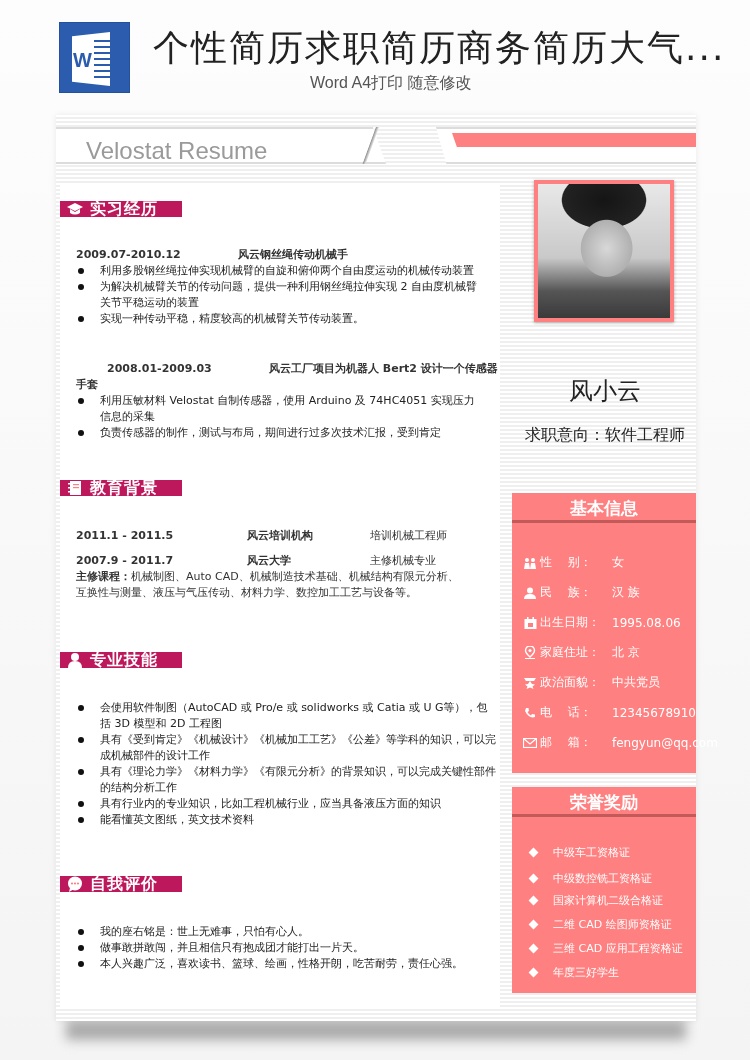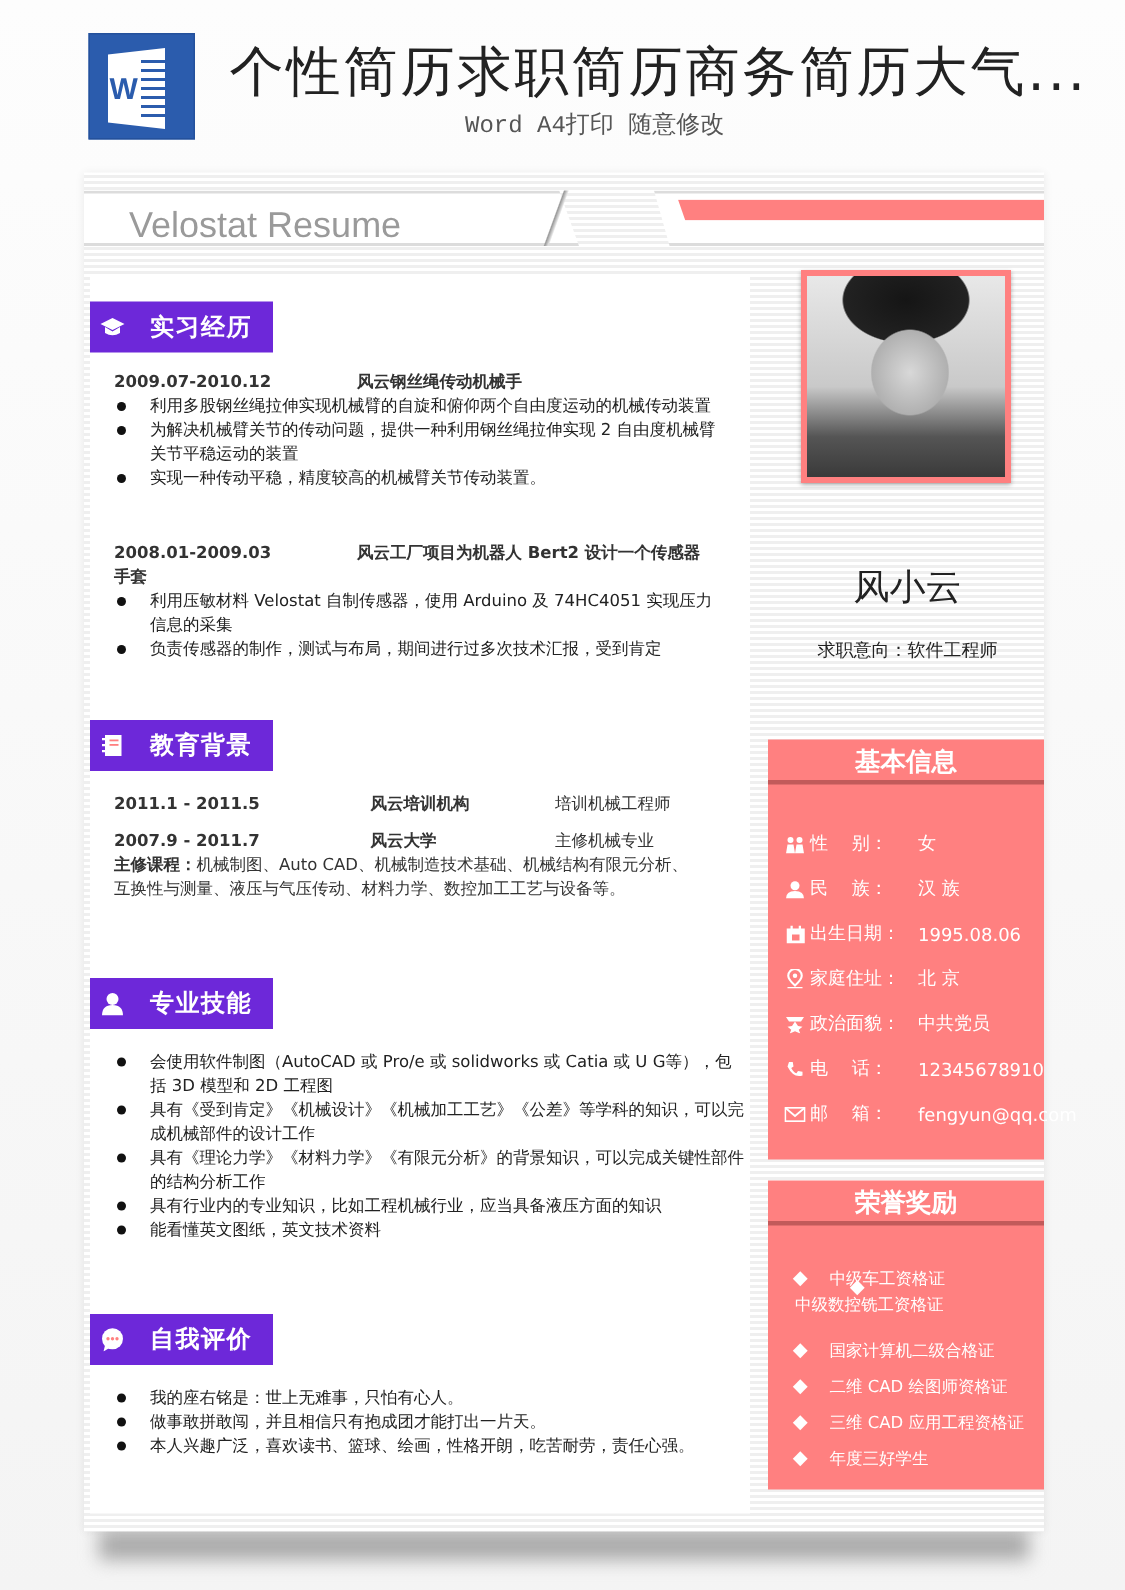--- a/index.html
+++ b/index.html
@@ -27,21 +27,21 @@
   .word-icon .w {
     position: absolute; left: 13px; top: 26px; font-weight: bold; color: #2b5cad;
     font-size: 20px; font-family: "Liberation Sans", sans-serif;
   }
   .banner-title {
     position: absolute; left: 153px; top: 24px; font-size: 36px; color: #222;
     letter-spacing: 2px; font-family: "DejaVu Sans", sans-serif; white-space: nowrap;
   }
   .banner-sub {
     position: absolute; left: 310px; top: 73px; font-size: 16px; color: #555;
-    font-family: Liberation Mono, monospace; white-space: nowrap;
+    font-family: Liberation Sans, sans-serif; white-space: nowrap;
   }
 
   
   .page-shadow {
     position: absolute; left: 66px; top: 1020px; width: 620px; height: 20px;
     background: #aaa; filter: blur(6px);
   }
   .sheet {
     position: absolute; left: 56px; top: 115px; width: 640px; height: 906px;
     background: repeating-linear-gradient(#ffffff 0 2px, #efefef 2px 4px);
@@ -69,22 +69,22 @@
     position: absolute; left: 396px; top: 18px; width: 244px; height: 14px;
     background: #ff8080; clip-path: polygon(0 0, 100% 0, 100% 100%, 2% 100%);
   }
 
   
   .left-panel {
     position: absolute; left: 4px; top: 68px; width: 440px; height: 826px;
     background: #fff;
   }
   .sec-head {
-    position: absolute; left: 0; height: 34px; width: 122px;
-    background: #6d28d9; color: #fff; display: flex; align-items: center; gap: 10px;
+    position: absolute; left: 0; height: 16px; width: 122px;
+    background: #be185d; color: #fff; display: flex; align-items: center;
   }
   .sec-head .ico { width: 30px; display: flex; justify-content: center; align-items: center; }
   .sec-head .ttl { font-size: 16px; font-weight: bold; letter-spacing: 1px; }
   .bold { font-weight: bold; }
   .row { position: absolute; left: 16px; font-size: 11px; line-height: 16px; white-space: nowrap; }
   .bullets { position: absolute; left: 16px; width: 405px; list-style: none; }
   .bullets li { position: relative; padding-left: 24px; font-size: 11px; line-height: 16px; color: #222; }
   .bullets li::before {
     content: ""; position: absolute; left: 2px; top: 5px; width: 6px; height: 6px;
     border-radius: 50%; background: #111;
@@ -100,21 +100,21 @@
     background: radial-gradient(ellipse 35% 38% at 52% 48%, #d8d8d8 0%, #b0b0b0 55%, transparent 57%),
                 radial-gradient(ellipse 45% 30% at 50% 12%, #151515 0%, #222 70%, transparent 72%),
                 linear-gradient(180deg, #e8e8e8 0%, #c9c9c9 55%, #555 80%, #3a3a3a 100%);
   }
   .name {
     position: absolute; left: 458px; top: 260px; width: 182px; text-align: center;
     font-size: 24px; color: #222;
   }
   .intent {
     position: absolute; left: 458px; top: 310px; width: 182px; text-align: center;
-    font-size: 12px; color: #222;
+    font-size: 16px; color: #222;
   }
   .pink-block {
     position: absolute; left: 456px; background: #ff8080; width: 184px;
   }
   .pink-title {
     height: 30px; line-height: 30px; text-align: center; color: #fff;
     font-size: 17px; font-weight: bold; border-bottom: 3px solid #c25a5a;
   }
   .info-row {
     position: absolute; left: 10px; font-size: 12px; color: #fff; white-space: nowrap;
@@ -176,21 +176,21 @@
     <div class="row bold" style="top:64px;">
       <span>2009.07-2010.12</span>
       <span style="position:absolute; left:162px;">风云钢丝绳传动机械手</span>
     </div>
     <ul class="bullets" style="top:80px;">
       <li>利用多股钢丝绳拉伸实现机械臂的自旋和俯仰两个自由度运动的机械传动装置</li>
       <li>为解决机械臂关节的传动问题，提供一种利用钢丝绳拉伸实现 2 自由度机械臂关节平稳运动的装置</li>
       <li>实现一种传动平稳，精度较高的机械臂关节传动装置。</li>
     </ul>
 
-    <div class="row bold" style="top:178px;">
+    <div class="row bold" style="top:178px;margin-left:31px;">
       <span>2008.01-2009.03</span>
       <span style="position:absolute; left:162px;">风云工厂项目为机器人 Bert2 设计一个传感器</span>
     </div>
     <div class="row bold" style="top:194px;">手套</div>
     <ul class="bullets" style="top:210px;">
       <li>利用压敏材料 Velostat 自制传感器，使用 Arduino 及 74HC4051 实现压力信息的采集</li>
       <li>负责传感器的制作，测试与布局，期间进行过多次技术汇报，受到肯定</li>
     </ul>
 
     <div class="sec-head" style="top:297px;">
@@ -341,21 +341,21 @@
       <span>fengyun@qq.com</span>
     </div>
   </div>
 
   <div class="pink-block" style="top:672px; height:206px;">
     <div class="pink-title">荣誉奖励</div>
     <div class="award" style="top:58px;">
         <span class="dia"></span>
         <span>中级车工资格证</span>
       </div>
-    <div class="award" style="top:68px;flex-direction:column;">
+    <div class="award" style="top:84px;">
         <span class="dia"></span>
         <span>中级数控铣工资格证</span>
       </div>
     <div class="award" style="top:106px;">
         <span class="dia"></span>
         <span>国家计算机二级合格证</span>
       </div>
     <div class="award" style="top:130px;">
         <span class="dia"></span>
         <span>二维 CAD 绘图师资格证</span>

